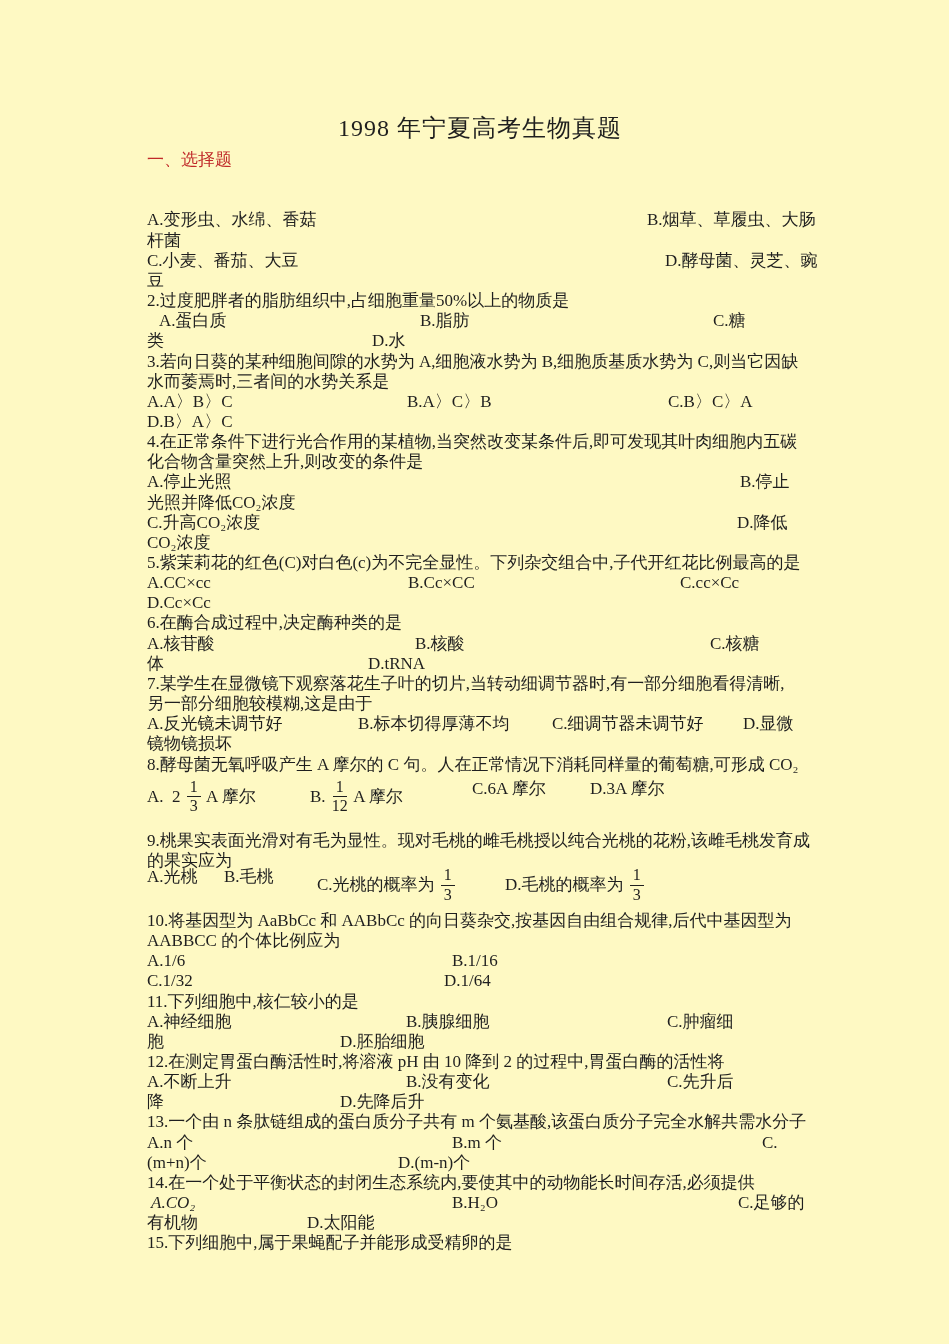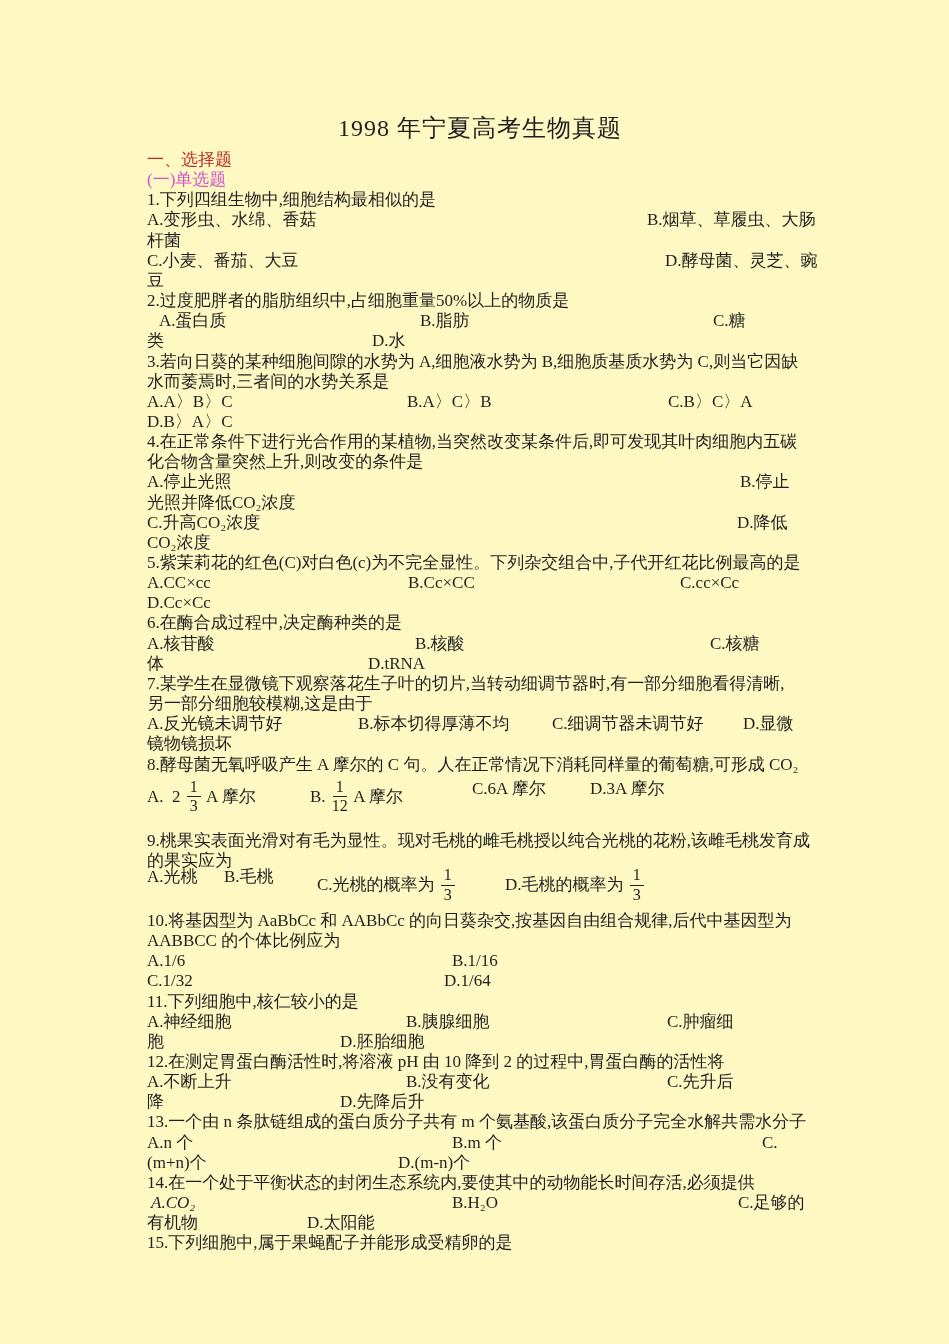--- a/index.html
+++ b/index.html
@@ -43,22 +43,20 @@
   .frac .num{border-bottom:1.4px solid #1f1f1f;padding:0 3px 1px 3px;}
   .frac .den{padding-top:1px;}
 </style>
 </head>
 <body>
 
 <div class="page">
   <div class="doc-title">1998 年宁夏高考生物真题</div>
   <div class="content">
       <div class="line" style="top: 0px; height: 20.15px; color: rgb(192, 42, 42);"><span class="seg" style="left: 0px;"><span class="t">一、选择题</span></span></div>
-      <div class="line" style="top: 20.15px; height: 20.15px; color: rgb(204, 85, 204);"><span class="seg" style="left: 0px;"><span class="t">(一)单选题</span></span></div>
-      <div class="line" style="top: 40.3px; height: 20.15px;"><span class="seg" style="left: 0px;"><span class="t">1.下列四组生物中,细胞结构最相似的是</span></span></div>
       <div class="line" style="top: 60.45px; height: 20.15px;"><span class="seg" style="left: 0px;"><span class="t">A.变形虫、水绵、香菇</span></span><span class="seg" style="left: 500px;"><span class="t">B.烟草、草履虫、大肠</span></span></div>
       <div class="line" style="top: 80.6px; height: 20.15px;"><span class="seg" style="left: 0px;"><span class="t">杆菌</span></span></div>
       <div class="line" style="top: 100.75px; height: 20.15px;"><span class="seg" style="left: 0px;"><span class="t">C.小麦、番茄、大豆</span></span><span class="seg" style="left: 518px;"><span class="t">D.酵母菌、灵芝、豌</span></span></div>
       <div class="line" style="top: 120.9px; height: 20.15px;"><span class="seg" style="left: 0px;"><span class="t">豆</span></span></div>
       <div class="line" style="top: 141.05px; height: 20.15px;"><span class="seg" style="left: 0px;"><span class="t">2.过度肥胖者的脂肪组织中,占细胞重量50%以上的物质是</span></span></div>
       <div class="line" style="top: 161.2px; height: 20.15px;"><span class="seg" style="left: 12px;"><span class="t">A.蛋白质</span></span><span class="seg" style="left: 273px;"><span class="t">B.脂肪</span></span><span class="seg" style="left: 566px;"><span class="t">C.糖</span></span></div>
       <div class="line" style="top: 181.35px; height: 20.15px;"><span class="seg" style="left: 0px;"><span class="t">类</span></span><span class="seg" style="left: 225px;"><span class="t">D.水</span></span></div>
       <div class="line" style="top: 201.5px; height: 20.15px;"><span class="seg" style="left: 0px;"><span class="t">3.若向日葵的某种细胞间隙的水势为 A,细胞液水势为 B,细胞质基质水势为 C,则当它因缺</span></span></div>
       <div class="line" style="top: 221.65px; height: 20.15px;"><span class="seg" style="left: 0px;"><span class="t">水而萎焉时,三者间的水势关系是</span></span></div>
       <div class="line" style="top: 241.8px; height: 20.15px;"><span class="seg" style="left: 0px;"><span class="t">A.A〉B〉C</span></span><span class="seg" style="left: 260px;"><span class="t">B.A〉C〉B</span></span><span class="seg" style="left: 521px;"><span class="t">C.B〉C〉A</span></span></div>

